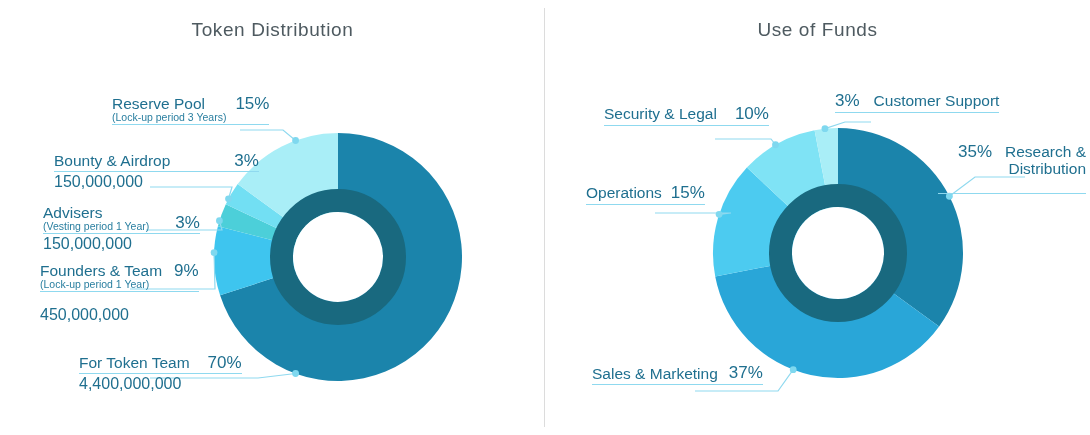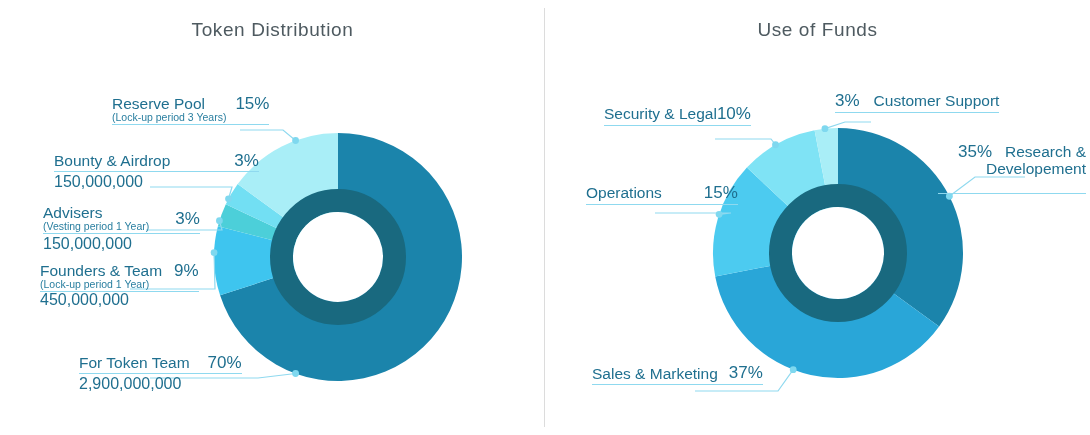--- a/index.html
+++ b/index.html
@@ -100,52 +100,52 @@
         <div class="row" style="align-items:baseline;gap:48px;">
           <div class="name">Bounty &amp; Airdrop</div>
           <div class="pct sp" style="margin-left:16px;">3%</div>
         </div>
       </div>
       <div class="num" style="margin-top:2px;">150,000,000</div>
     </div>
 
     <div class="lbl" style="left:43px;top:205px;">
       <div class="ul" style="padding-bottom:1px;">
-        <div class="row" style="align-items:center;">
+        <div class="row" style="align-items:flex-end;">
           <div>
             <div class="name">Advisers</div>
             <div class="sub">(Vesting period 1 Year)</div>
           </div>
           <div class="pct sp" style="margin-left:26px;">3%</div>
         </div>
       </div>
       <div class="num" style="margin-top:2px;">150,000,000</div>
     </div>
 
     <div class="lbl" style="left:40px;top:262px;">
       <div class="ul" style="padding-bottom:1px;">
         <div class="row" style="align-items:baseline;">
           <div>
             <div class="name">Founders &amp; Team</div>
             <div class="sub">(Lock-up period 1 Year)</div>
           </div>
           <div class="pct sp" style="margin-left:12px;">9%</div>
         </div>
       </div>
-      <div class="num" style="margin-top:0;">450,000,000</div>
+      <div class="num" style="margin-top:15px;">450,000,000</div>
     </div>
 
     <div class="lbl" style="left:79px;top:354px;">
       <div class="ul" style="padding-bottom:1px;">
         <div class="row" style="align-items:baseline;">
           <div class="name">For Token Team</div>
           <div class="pct sp" style="margin-left:18px;">70%</div>
         </div>
       </div>
-      <div class="num" style="margin-top:2px;">2,900,000,000</div>
+      <div class="num" style="margin-top:2px;">4,400,000,000</div>
     </div>
 
   </div>
 
   <div class="panel panel-right">
 
     <div class="chart-title">Use of Funds</div>
 
     <svg class="donut" viewBox="0 0 545 435" aria-hidden="true">
       <g>
@@ -181,36 +181,36 @@
         </div>
       </div>
     </div>
 
     <div class="lbl rightlbl" style="left:393px;top:143px;width:148px;">
       <div class="ul" style="padding-bottom:16px;">
         <div class="row" style="align-items:baseline;justify-content:flex-end;">
           <div class="pct">35%</div>
           <div class="name sp" style="margin-left:13px;">Research &amp;</div>
         </div>
-        <div class="name" style="text-align:right;">Developement</div>
+        <div class="name" style="text-align:right;">Distribution</div>
       </div>
     </div>
 
     <div class="lbl" style="left:59px;top:105px;">
       <div class="ul" style="padding-bottom:2px;">
         <div class="row" style="align-items:baseline;">
           <div class="name">Security &amp; Legal</div>
-          <div class="pct sp" style="margin-left:0;">10%</div>
+          <div class="pct sp" style="margin-left:18px;">10%</div>
         </div>
       </div>
     </div>
 
     <div class="lbl" style="left:41px;top:184px;">
       <div class="ul" style="padding-bottom:2px;">
-        <div class="row" style="align-items:baseline;gap:33px;">
+        <div class="row" style="align-items:baseline;">
           <div class="name">Operations</div>
           <div class="pct sp" style="margin-left:9px;">15%</div>
         </div>
       </div>
     </div>
 
     <div class="lbl" style="left:47px;top:364px;">
       <div class="ul" style="padding-bottom:2px;">
         <div class="row" style="align-items:flex-end;">
           <div class="name">Sales &amp; Marketing</div>

